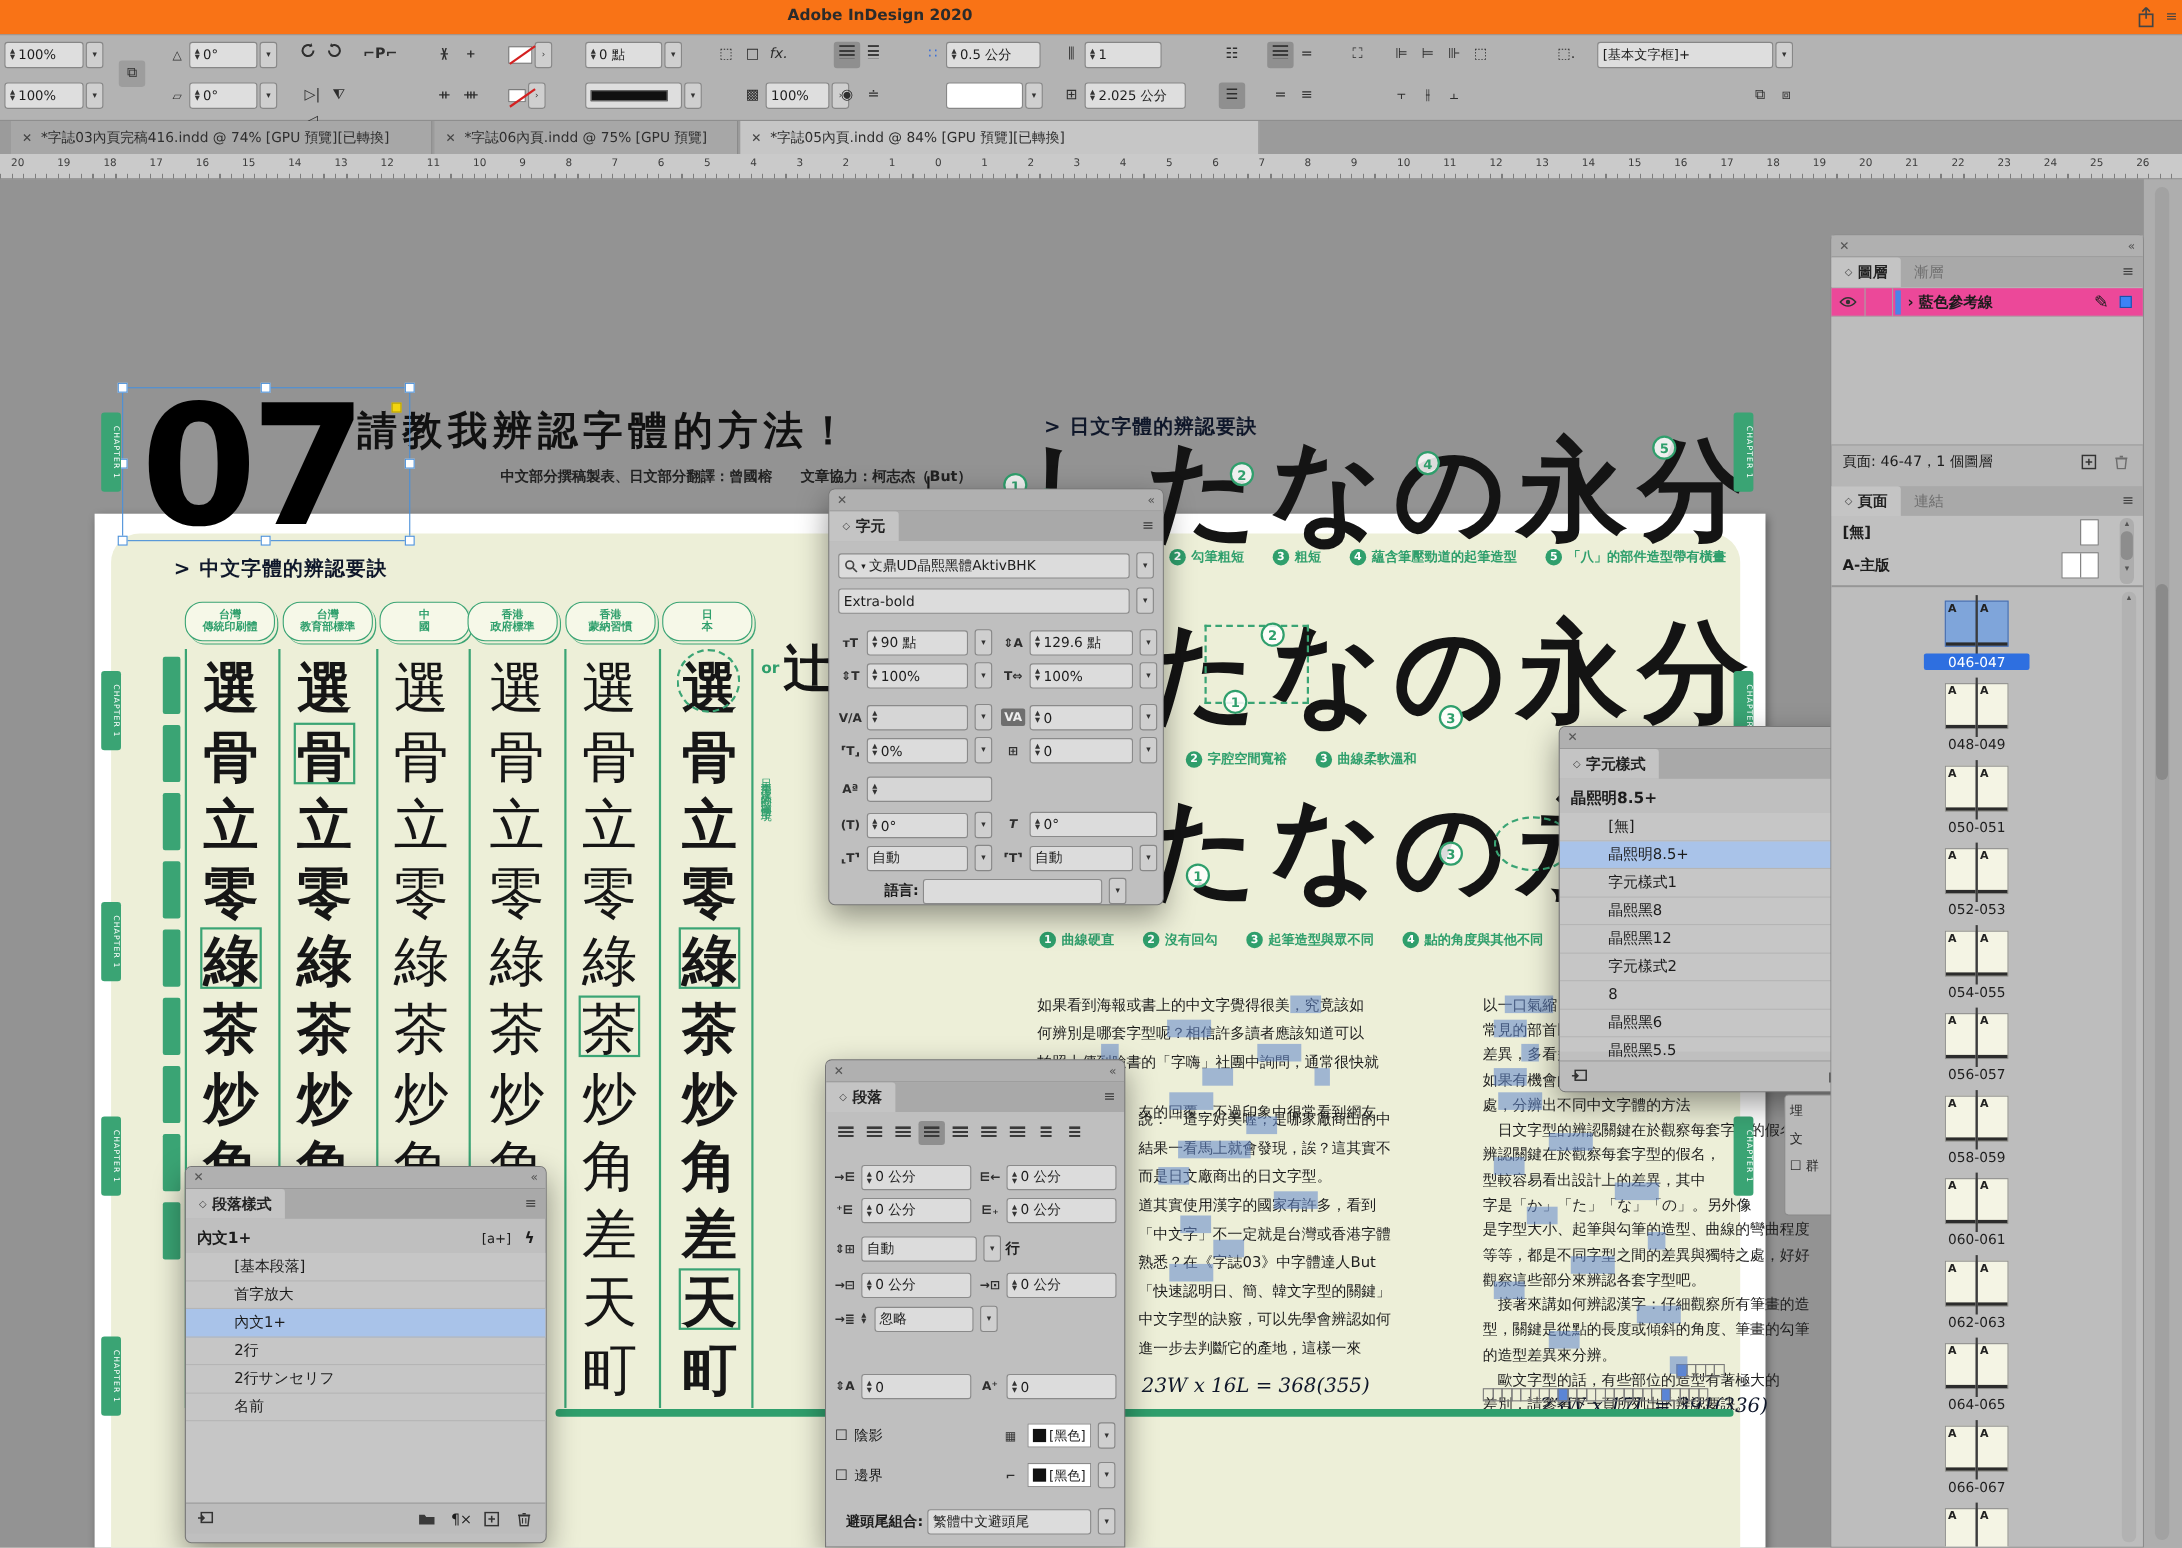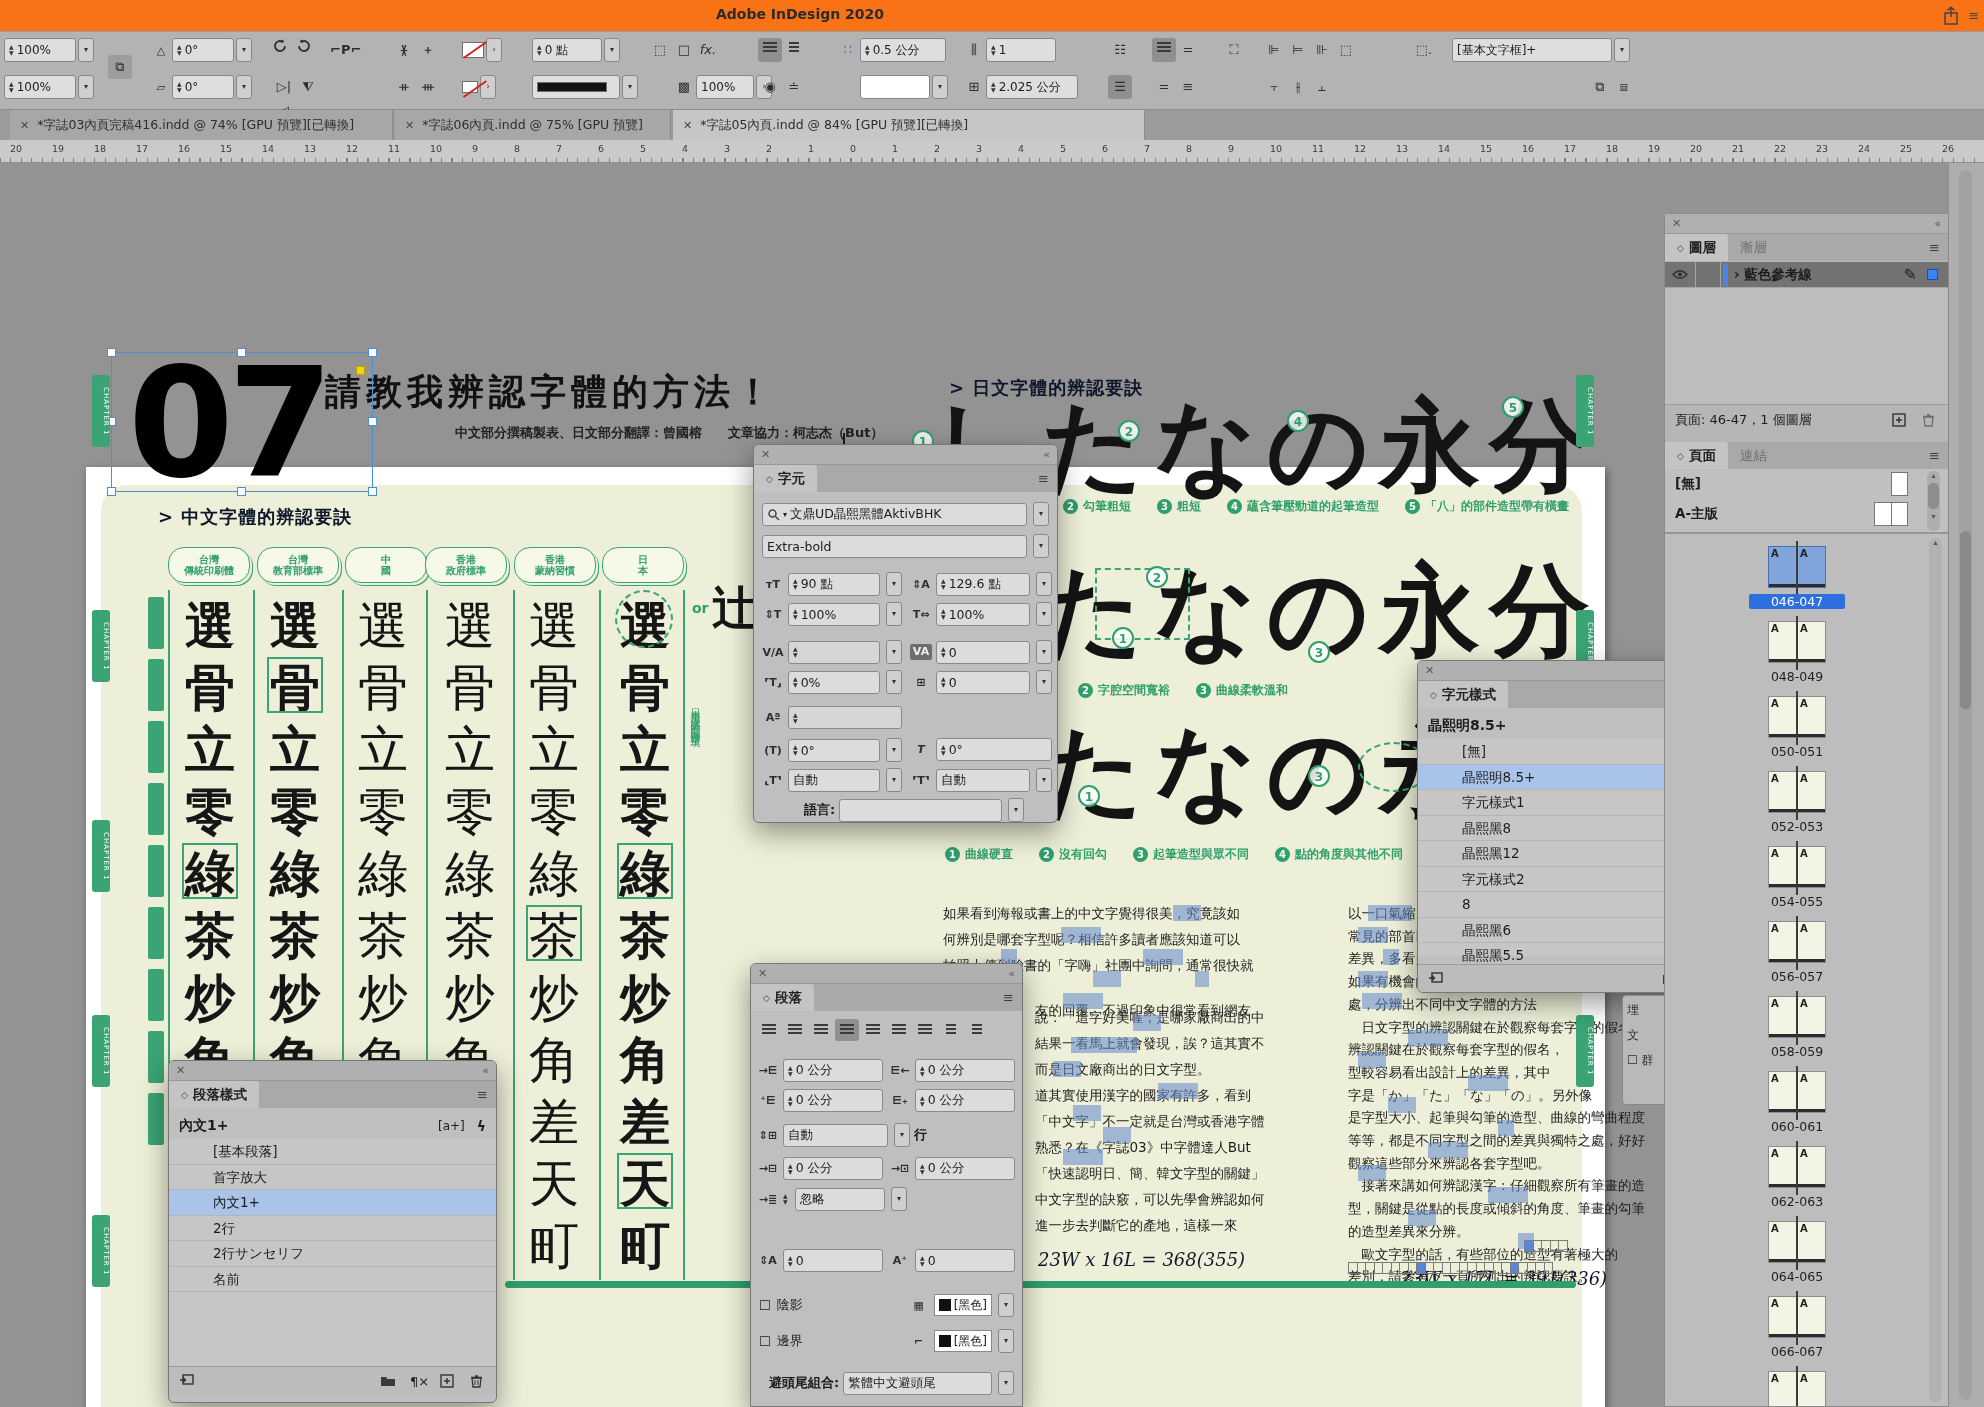--- a/index.html
+++ b/index.html
@@ -1060,21 +1060,21 @@
     <div class="ptabs">
       <div class="ptab">
           <span class="dia">◇</span>
           <span>圖層</span>
         </div>
       <div class="ptab dim">
           <span>漸層</span>
         </div>
       <span class="pmenu">≡</span>
     </div>
-    <div class="lrow" style="left:0; top:48px; width:283px; height:26px; background:#737373; border-bottom:1px solid #a5a5a5;">
+    <div class="lrow" style="left:0; top:48px; width:283px; height:26px; background:#ec4899; border-bottom:1px solid #a5a5a5;">
       <span style="width:30px; text-align:center;"><svg class="mi" style="display:inline" width="16" height="11" viewBox="0 0 16 11">
             <path d="M1 5.5 Q8 -2 15 5.5 Q8 13 1 5.5z" fill="none" stroke="#333" stroke-width="1.4"></path>
             <circle cx="8" cy="5.5" r="2" fill="#333"></circle>
           </svg></span>
       <span style="width:26px; height:26px; border-left:1px solid #a5a5a5; border-right:1px solid #a5a5a5;"></span>
       <span style="width:5px; height:22px; background:#4a84e8; margin:0 6px 0 2px;"></span>
       <span style="font-size:13.5px; font-weight:bold;">› <span>藍色參考線</span></span>
       <span style="flex:1;"></span>
       <span style="margin-right:10px;">✎</span>
       <span style="width:11px; height:11px; background:#3b82f6; border:1.5px solid #1c50a8; margin-right:10px;"></span>

